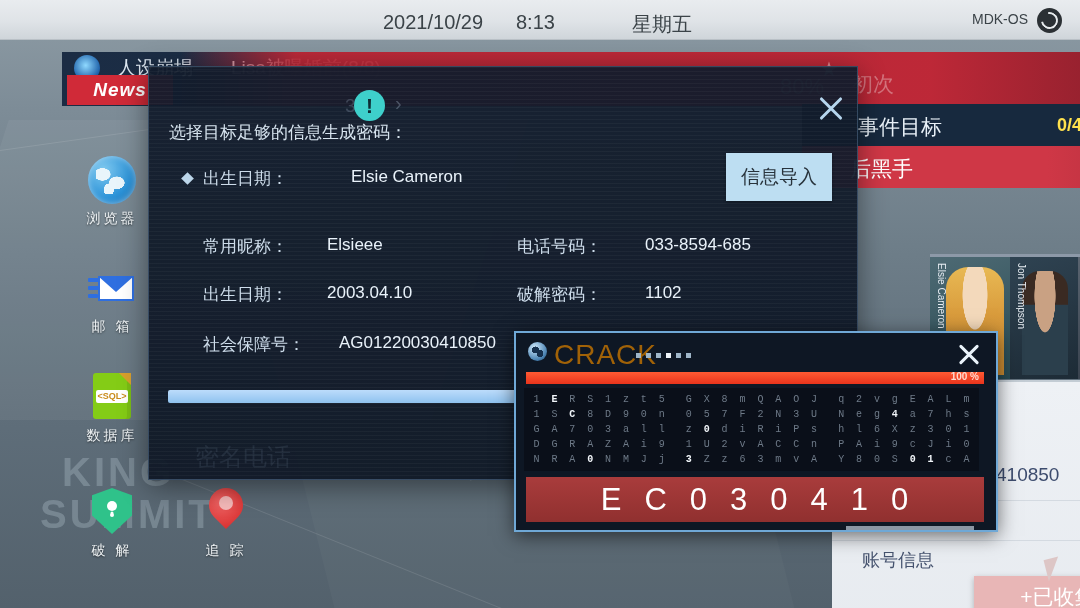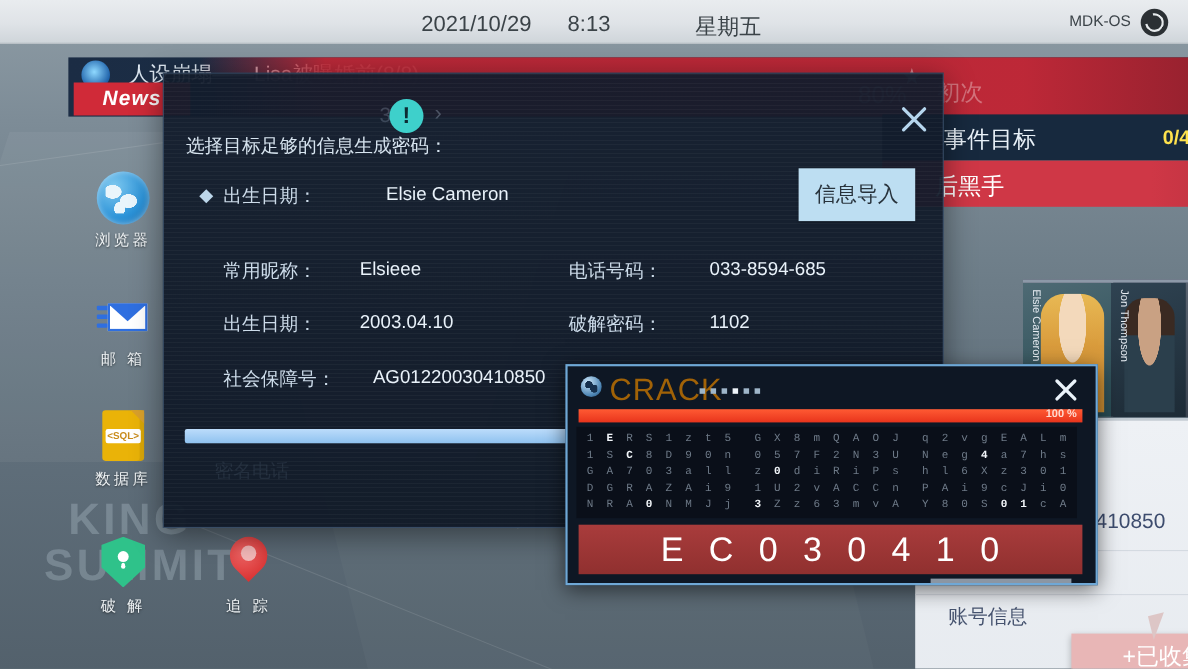--- a/index.html
+++ b/index.html
@@ -49,21 +49,21 @@
       radial-gradient(ellipse at 40% 85%,#e9f5fb 0 18%,transparent 19%);}
 
   .ic-mail{position:relative;}
   .ic-mail .env{position:absolute;left:10px;top:12px;width:36px;height:25px;background:#fff;
     border:2px solid #2f6fe0;box-sizing:border-box;}
   .ic-mail .env:after{content:"";position:absolute;left:-2px;top:-2px;width:0;height:0;
     border-left:18px solid transparent;border-right:18px solid transparent;border-top:16px solid #2f6fe0;}
   .ic-mail .bars{position:absolute;left:0;top:14px;}
   .ic-mail .bars i{display:block;background:#2f6fe0;height:4px;margin-bottom:4px;border-radius:1px;}
 
-  .ic-sql{width:38px;height:46px;margin:1px auto 0;background:#eab308;border-radius:3px;
+  .ic-sql{width:38px;height:46px;margin:1px auto 0;background:#84cc16;border-radius:3px;
     box-shadow:inset -4px 0 0 rgba(0,0,0,.07);position:relative;}
   .ic-sql:before{content:"";position:absolute;right:0;top:0;border-left:12px solid transparent;
     border-top:12px solid #d9a02c;}
   .ic-sql span{position:absolute;left:3px;right:3px;top:17px;height:13px;background:#fff;
     color:#c98c1d;font-size:9px;line-height:13px;text-align:center;border-radius:2px;font-weight:bold;}
 
   .ic-shield{width:40px;height:46px;margin:0 auto;background:#2fc28a;
     clip-path:polygon(50% 0,100% 16%,100% 60%,50% 100%,0 60%,0 16%);position:relative;}
   .ic-shield:after{content:"";position:absolute;left:15px;top:13px;width:10px;height:10px;
     border-radius:50%;background:#fff;box-shadow:0 9px 0 -3px #fff, 0 7px 0 -3.5px #fff;}
@@ -146,21 +146,21 @@
   .dlg-close:before{transform:rotate(45deg);} .dlg-close:after{transform:rotate(-45deg);}
   .dlg-sub{position:absolute;left:20px;top:54px;color:#d7e4ef;font-size:17px;}
 
   .fld{position:absolute;font-size:17px;color:#cddcea;}
   .diamond{position:absolute;width:9px;height:9px;background:#bcd6ea;transform:rotate(45deg);}
   .importbtn{position:absolute;left:726px;top:153px;width:106px;height:48px;background:#bddef2;
     color:#28333c;font-size:19px;display:flex;align-items:center;justify-content:center;
     box-shadow:0 1px 3px rgba(0,0,0,.3);}
   .bluebar{position:absolute;left:168px;top:390px;width:518px;height:13px;
     background:linear-gradient(180deg,#bcdcfb,#8fc2ef);border-radius:2px;}
-  .ghost{position:absolute;color:rgba(150,175,200,.12);font-size:17px;}
+  .ghost{position:absolute;color:rgba(150,175,200,.12);font-size:24px;margin-top:24px;}
 
   
   .crack{position:absolute;left:514px;top:331px;width:480px;height:197px;
     background:#0e1724;border:2px solid #6fa8d6;box-shadow:0 4px 18px rgba(0,0,0,.55);}
   .crack-head{position:absolute;left:0;top:0;width:476px;height:36px;}
   .crack-globe{position:absolute;left:12px;top:9px;width:19px;height:19px;border-radius:50%;
     background:radial-gradient(circle at 35% 30%,#cfe9fb,#4e86b5 65%,#1b4770);}
   .crack-globe:after{content:"";position:absolute;left:4px;top:3px;width:11px;height:12px;
     background:radial-gradient(ellipse at 30% 40%,#16304d 0 32%,transparent 33%),
                radial-gradient(ellipse at 75% 70%,#16304d 0 30%,transparent 31%);}

